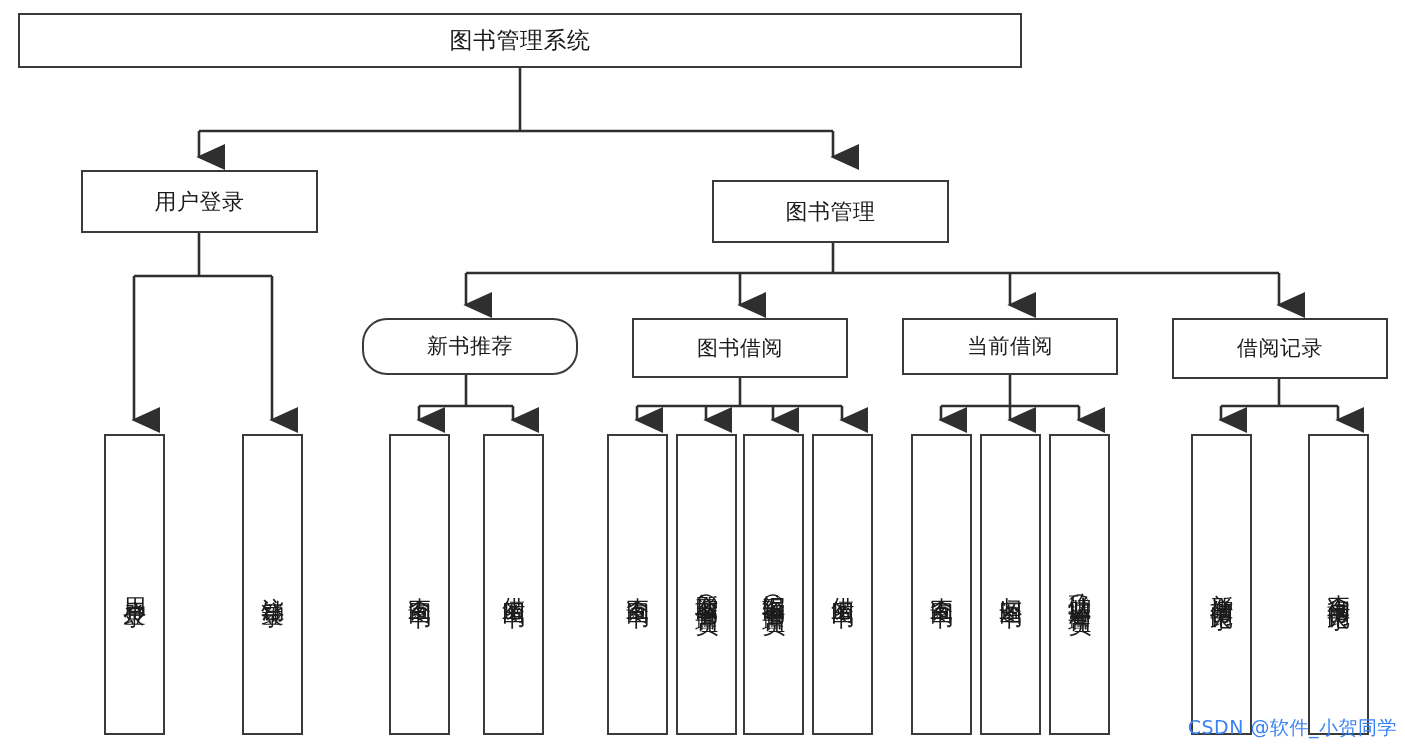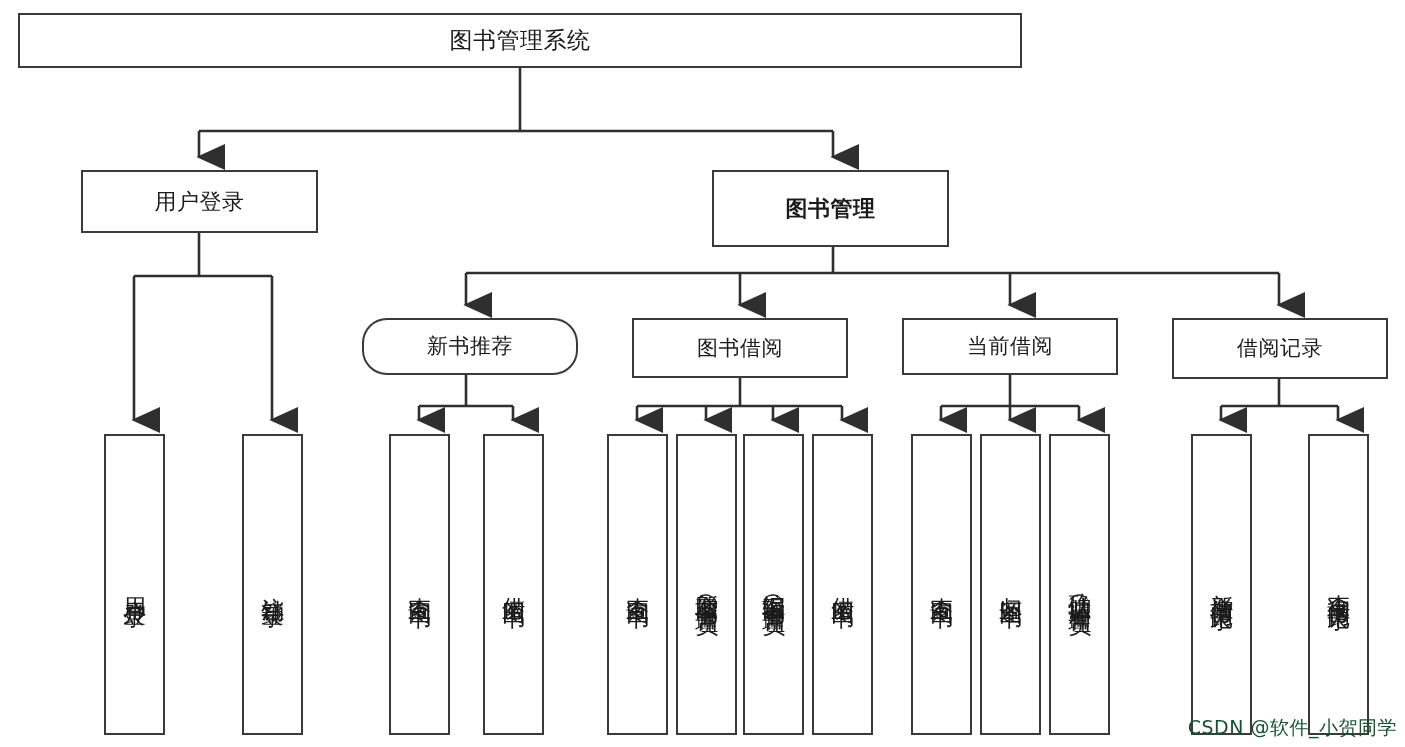--- a/index.html
+++ b/index.html
@@ -68,21 +68,21 @@
   .node.leaf.top .label{
     align-items:flex-start;
     padding-top:4px;
   }
   
   #watermark{
     position:absolute;
     right:8px;
     bottom:6px;
     font-size:19px;
-    color:#14532d;
+    color:#3b82f6;
     letter-spacing:0.5px;
     z-index:5;
     white-space:nowrap;
     font-family:"DejaVu Sans","Liberation Sans",sans-serif;
   }
 </style>
 </head>
 <body>
 
 <div id="canvas">
@@ -140,21 +140,21 @@
   </svg>
 
   <div class="node root" style="left:18px; top:13px; width:1004px; height:55px;">
     <span class="label">图书管理系统</span>
   </div>
 
   <div class="node lvl2" style="left:81px; top:170px; width:237px; height:63px;">
     <span class="label">用户登录</span>
   </div>
 
-  <div class="node lvl2" style="left:712px; top:170px; width:237px; height:77px;font-weight:bold;">
+  <div class="node lvl2" style="left:712px; top:180px; width:237px; height:63px;">
     <span class="label">图书管理</span>
   </div>
 
   <div class="node lvl3" style="left:362px; top:318px; width:216px; height:57px;border-radius:25px;">
     <span class="label">新书推荐</span>
   </div>
 
   <div class="node lvl3" style="left:632px; top:318px; width:216px; height:60px;">
     <span class="label">图书借阅</span>
   </div>

